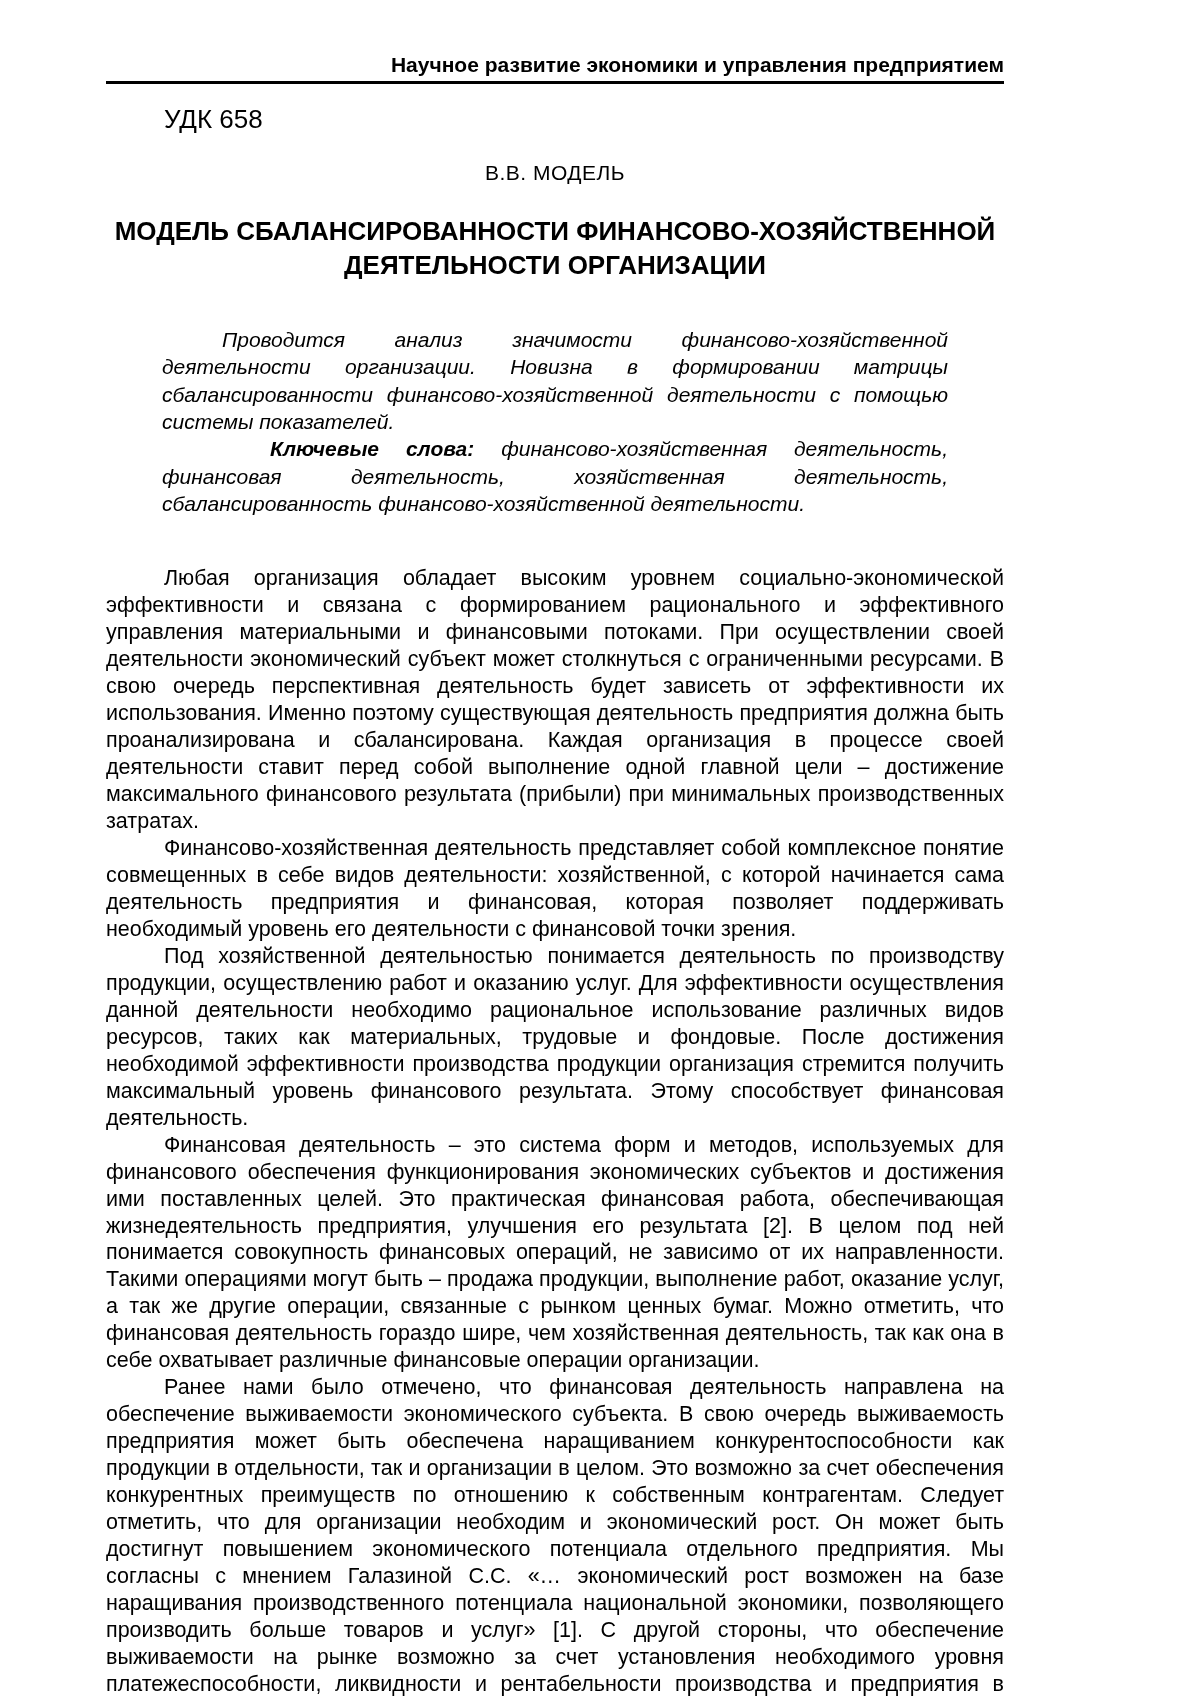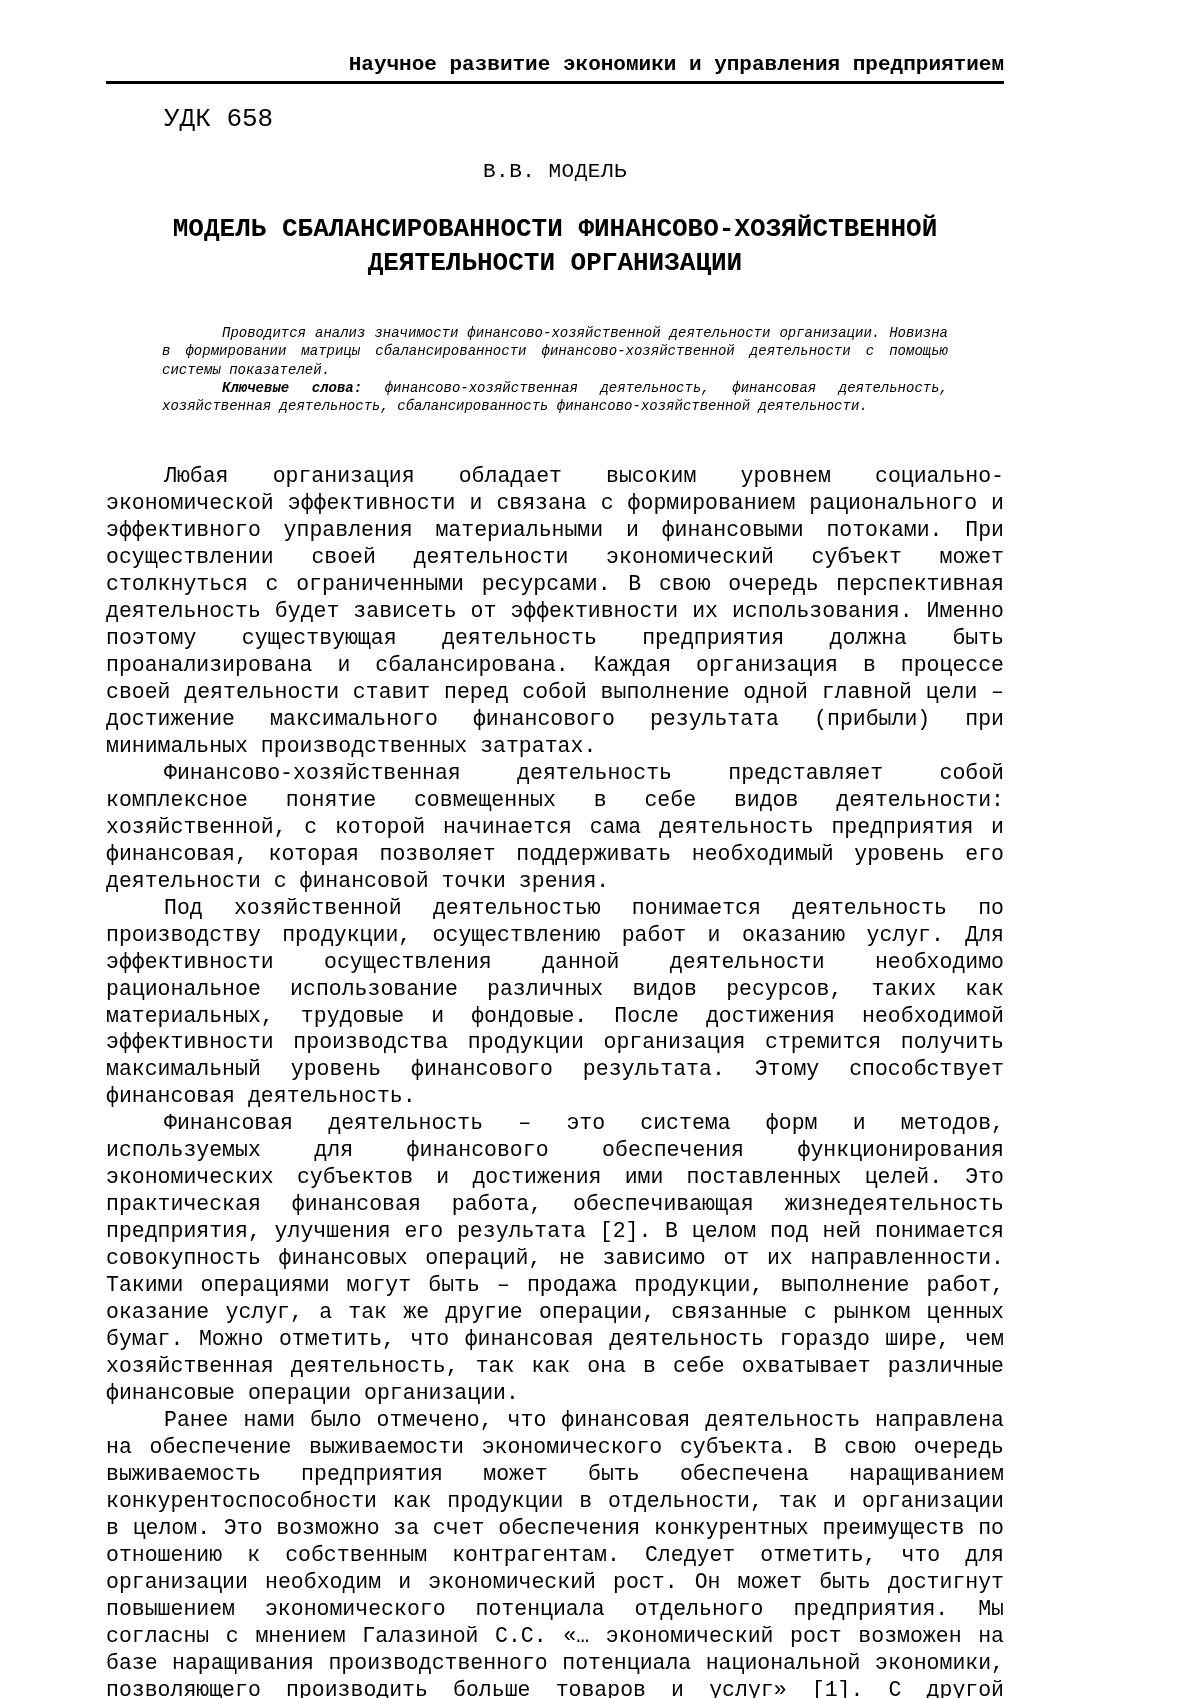--- a/index.html
+++ b/index.html
@@ -7,21 +7,21 @@
     padding: 0;
     background: #ffffff;
   }
   .page {
     position: relative;
     width: 1200px;
     height: 1698px;
     box-sizing: border-box;
     background: #ffffff;
     color: #000000;
-    font-family: Liberation Mono, monospace;
+    font-family: Liberation Sans, sans-serif;
     padding: 52px 196px 48px 106px;
     display: flex;
     flex-direction: column;
     overflow: hidden;
   }
   
   .running-head {
     border-bottom: 3px solid #000;
     padding-bottom: 4px;
   }
@@ -48,30 +48,31 @@
     margin-top: 30px;
     text-align: center;
     font-weight: bold;
     font-size: 26px;
     line-height: 1.3;
   }
   
   .abstract {
     margin: 26px 56px 0 56px;
     font-style: italic;
-    font-size: 14px;
+    font-size: 21px;
     line-height: 1.3;
     text-align: justify;
   }
   .abstract p {
     margin: 0;
     text-indent: 60px;
   }
   .kw-label {
     font-weight: bold;
+    margin-left: 48px;
   }
   
   .article-body {
     margin-top: 48px;
     font-size: 21.5px;
     line-height: 1.255;
     text-align: justify;
   }
   .article-body p {
     margin: 0;

